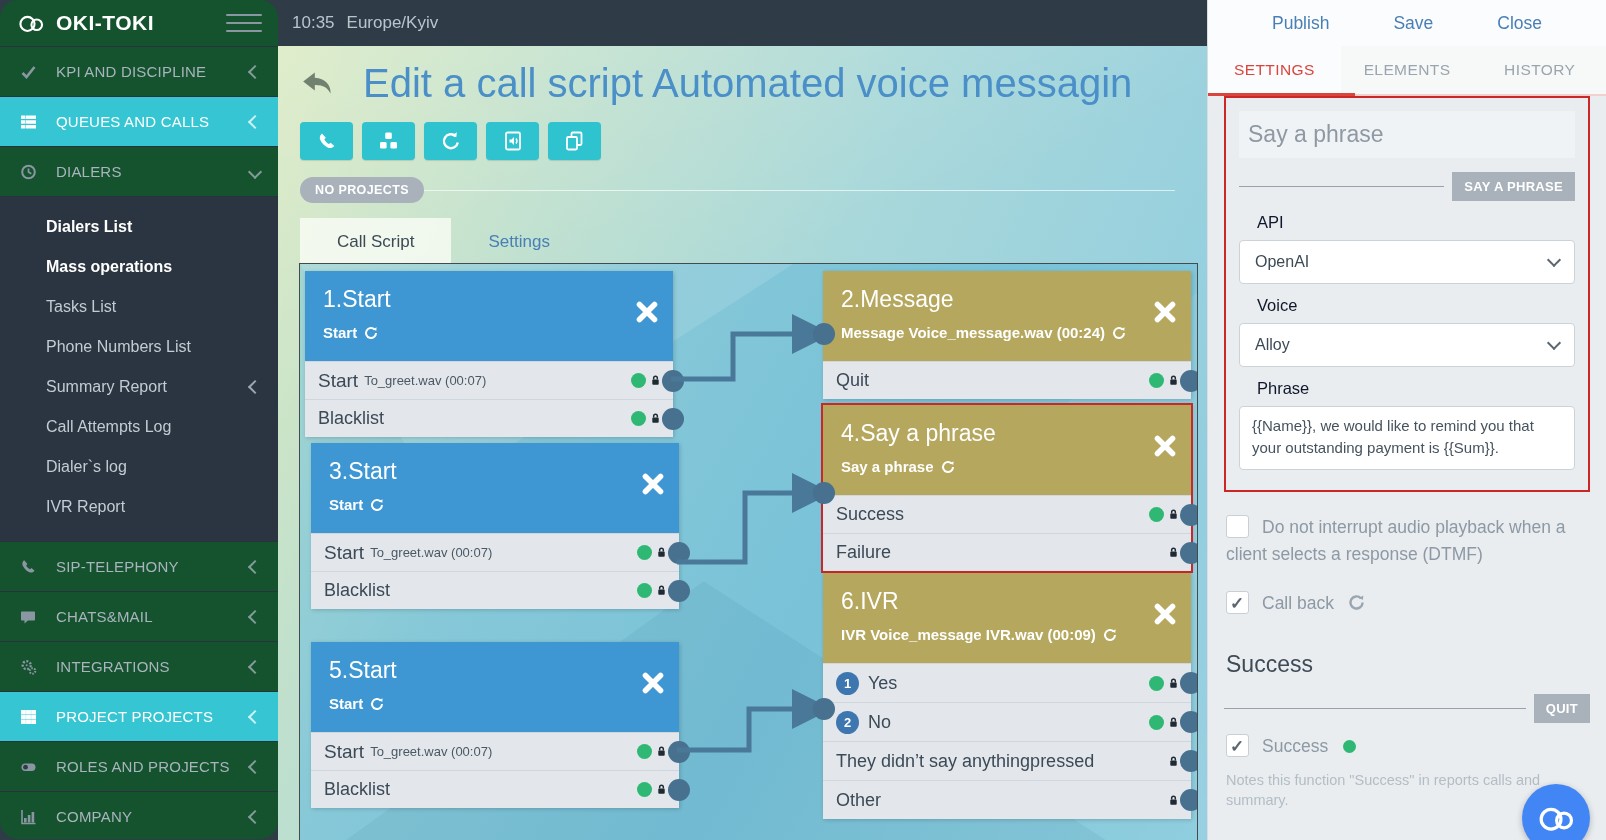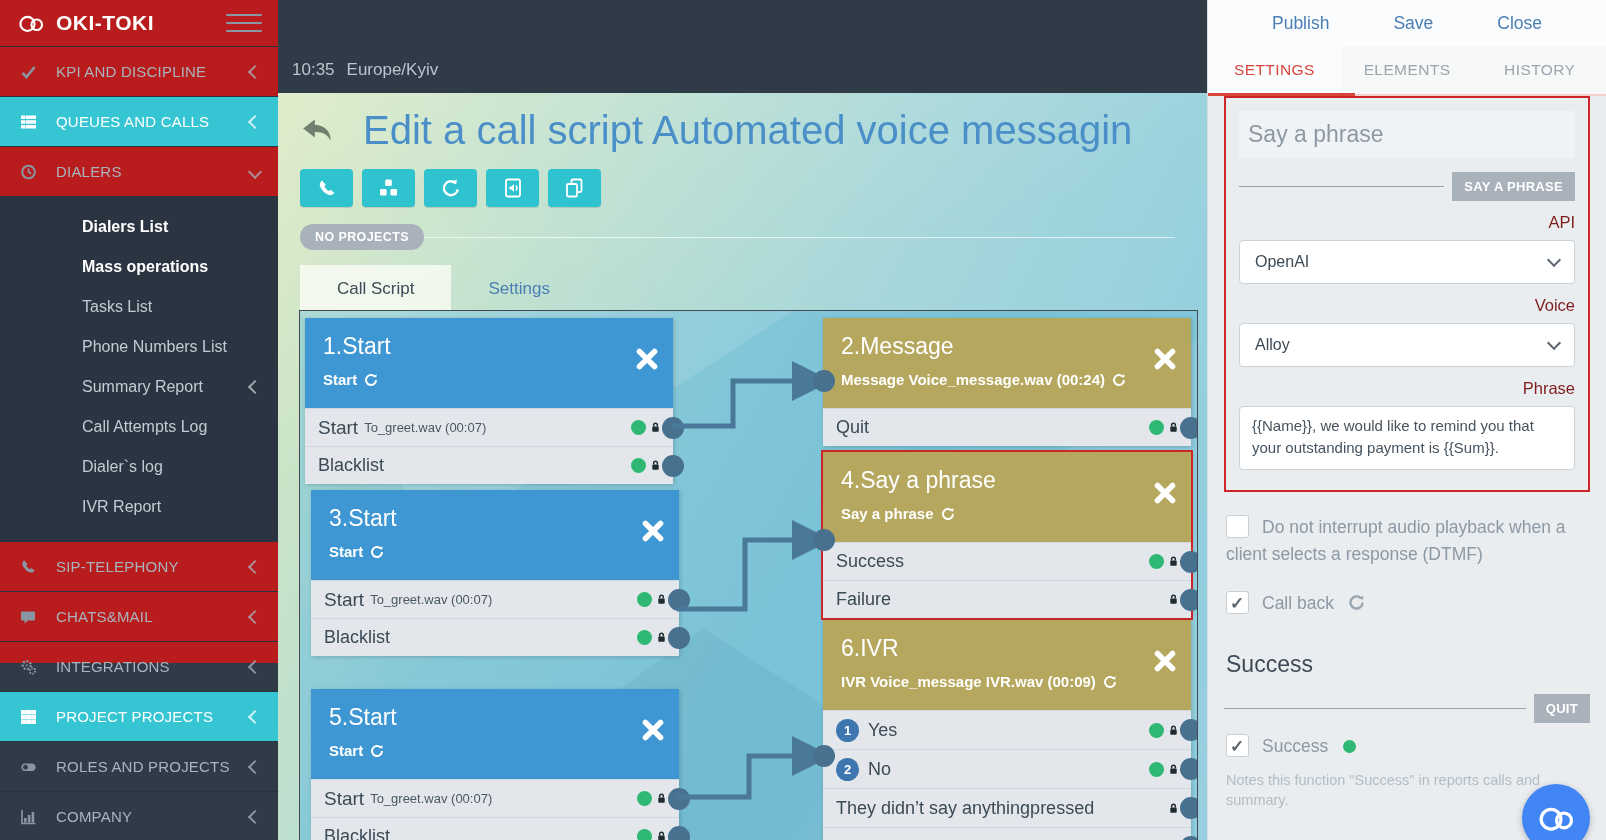--- a/index.html
+++ b/index.html
@@ -1,44 +1,44 @@
 <!DOCTYPE html>
 <html><head>
 <meta charset="utf-8">
 <style>
   html,body{margin:0;padding:0;background:#222;}
   .app{position:relative;width:1606px;height:840px;overflow:hidden;
        font-family:"Liberation Sans",sans-serif;background:#2f3b47;}
   
-  .sidebar{position:absolute;left:0;top:0;width:278px;height:663px;background:#b91c1c;z-index:5;}
+  .sidebar{position:absolute;left:0;top:0;width:278px;height:839px;background:#14532d;z-index:5;border-radius:18px;}
   .logo-row{height:46px;display:flex;align-items:center;padding:0 16px;}
   .logo-mark{display:flex;align-items:center;margin-right:10px;}
   .logo-text{color:#fff;font-size:21px;font-weight:bold;letter-spacing:.5px;flex:1;}
   .hamburger{width:36px;cursor:pointer;padding:4px 0;}
   .hamburger i{display:block;height:2px;background:#8a97a3;margin:6px 0;border-radius:1px;}
   .sitem{height:49px;display:flex;align-items:center;padding:0 18px 0 16px;border-top:1px solid #29333d;
          color:#a9b4be;font-size:15px;cursor:pointer;}
   .sitem .sicon{width:24px;display:flex;justify-content:center;margin-right:16px;color:#8a97a3;}
   .sitem .slabel{flex:1;letter-spacing:.2px;}
   .sitem.active{background:#36c6d3;color:#fff;}
   .sitem.active .sicon{color:#fff;}
   .sitem.active .sicon svg *{stroke:#fff;}
   .sitem.active .sicon svg .f{fill:#fff;stroke:none;}
   .chev{width:8px;height:8px;border-left:2px solid currentColor;border-bottom:2px solid currentColor;
         display:inline-block;opacity:.75;}
   .chev.left{transform:rotate(45deg);}
   .chev.down{transform:rotate(-45deg);}
   .submenu{background:#2b3541;padding:10px 0 14px 0;border-top:1px solid #29333d;}
   .subitem{height:40px;line-height:40px;padding:0 18px 0 46px;color:#c2ccd4;font-size:16px;cursor:pointer;
            display:flex;align-items:center;}
-  .subitem .sublabel{flex:1;margin-left:36px;}
+  .subitem .sublabel{flex:1;}
   .subitem.hl{color:#fff;font-weight:bold;}
   
   .main{position:absolute;left:278px;top:0;width:930px;height:840px;overflow:hidden;}
-  .topbar{height:46px;background:#2f3b47;display:flex;align-items:center;color:#b9c4cd;font-size:17px;margin-top:47px;}
+  .topbar{height:46px;background:#2f3b47;display:flex;align-items:center;color:#b9c4cd;font-size:17px;}
   .topbar .time{margin-left:14px;margin-right:12px;}
   .mcontent{position:relative;height:794px;padding-left:22px;box-sizing:border-box;
      background:
        linear-gradient(160deg, rgba(255,255,255,.18) 0%, rgba(255,255,255,0) 35%),
        linear-gradient(340deg, rgba(255,255,255,.10) 0%, rgba(255,255,255,0) 30%),
        linear-gradient(115deg,#d9e9c0 0%,#c2e1cc 22%,#a9d8da 50%,#97d0de 78%,#8ecbde 100%);}
   .titlerow{display:flex;align-items:center;gap:27px;padding-top:8px;height:58px;}
   .backarrow{flex:none;cursor:pointer;margin-top:4px;}
   .page-title{font-size:40px;color:#4a8fc8;white-space:nowrap;font-weight:400;}
   .toolbar{display:flex;gap:9px;margin-top:10px;}
@@ -92,21 +92,21 @@
   .ptab.active{color:#d9453c;background:#fbfcfd;}
   .ptab-underline{position:absolute;left:0;bottom:-2px;width:147px;height:3px;background:#d9453c;}
   .pbody{position:relative;padding:0 16px;height:744px;box-sizing:border-box;}
   .redgroup{border:2px solid #cc2626;padding:13px 13px 16px 13px;margin-top:0px;}
   .title-input{width:100%;box-sizing:border-box;border:none;background:#f0f3f5;font-family:"Liberation Sans",sans-serif;
         font-size:23px;color:#8e99a4;padding:10px 9px;outline:none;}
   .divider-row{display:flex;align-items:center;margin:14px 0 10px 0;}
   .divider-row .dline{flex:1;height:1px;background:#97a2ac;}
   .gbadge{background:#a9b2bb;color:#fff;font-size:13px;font-weight:bold;letter-spacing:.3px;
           padding:7px 12px;margin-left:8px;white-space:nowrap;}
-  .flabel{color:#7f1d1d;font-size:16.5px;margin:12px 0 8px 18px;text-align:right;}
+  .flabel{color:#0f172a;font-size:16.5px;margin:12px 0 8px 18px;}
   .fsel{height:42px;background:#fff;border:1px solid #ccd3d8;border-radius:4px;display:flex;align-items:center;
         justify-content:space-between;padding:0 15px;font-size:16px;color:#3c4a56;cursor:pointer;}
   .fsel .chev{color:#5a6570;opacity:1;margin-top:-4px;}
   .ftext{width:100%;box-sizing:border-box;height:64px;border:1px solid #ccd3d8;border-radius:4px;resize:none;
          font-family:"Liberation Sans",sans-serif;font-size:15px;color:#46535e;line-height:1.45;
          padding:8px 12px;background:#fff;outline:none;}
   .optrow{margin:22px 2px 0 2px;font-size:17.5px;color:#8d99a4;line-height:1.55;}
   .cb{display:inline-block;width:21px;height:21px;background:#fff;border:1px solid #c8cfd5;border-radius:3px;
       vertical-align:-5px;margin-right:13px;position:relative;cursor:pointer;}
   .cb.checked::after{content:"✓";position:absolute;left:3px;top:-1px;font-size:17px;color:#5a6570;font-weight:bold;}

